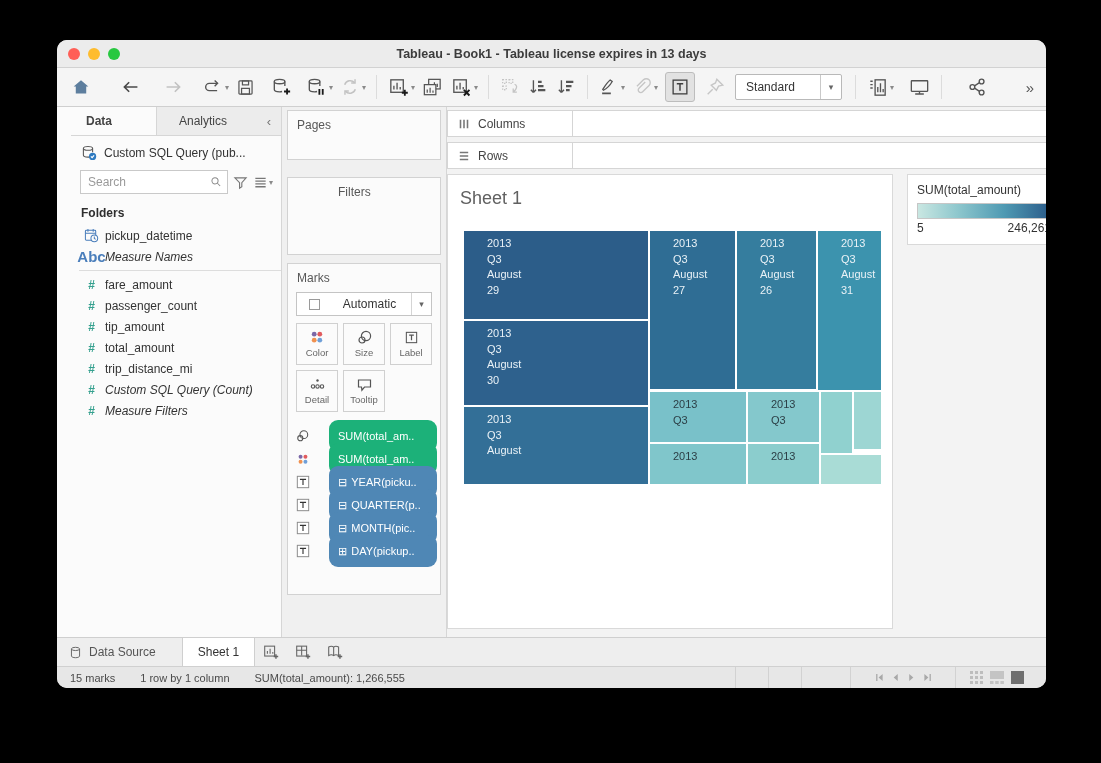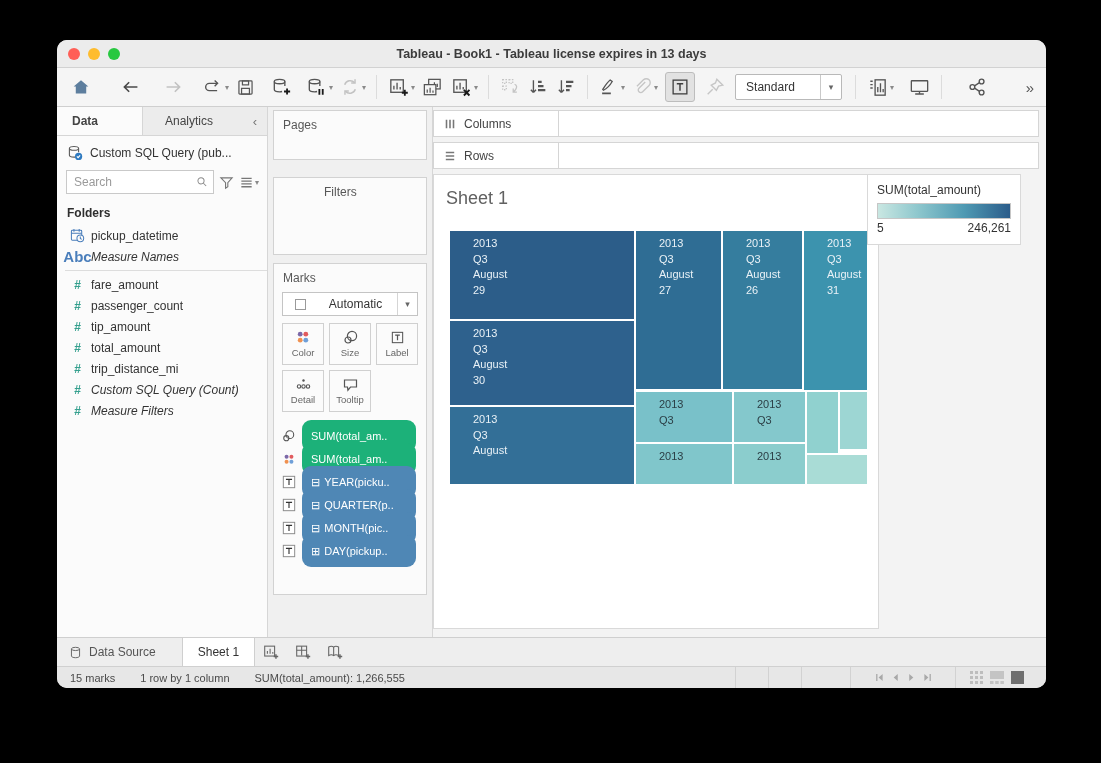--- a/index.html
+++ b/index.html
@@ -22,21 +22,21 @@
   .tpressed{background:#e2e2e2;border:1px solid #bdbdbd;border-radius:3px;}
   .stdselect{display:flex;align-items:center;height:24px;background:#fff;border:1px solid #b9b9b9;
              border-radius:2px;margin:0 6px;cursor:pointer;}
   .stdselect .lbl{font-size:12px;color:#333;padding:0 16px 0 10px;min-width:58px;}
   .stdselect .cbox{width:20px;align-self:stretch;border-left:1px solid #c9c9c9;display:flex;
                    align-items:center;justify-content:center;color:#666;font-size:9px;}
   
   .main{flex:1;display:flex;min-height:0;}
   
   .data-panel{width:210px;flex:0 0 auto;background:#fbfbfb;border-right:1px solid #d6d6d6;
-              display:flex;flex-direction:column;}
+              display:flex;flex-direction:column;padding-left:14px;}
   .dp-tabs{display:flex;height:28px;background:#ececec;border-bottom:1px solid #d6d6d6;font-size:12px;flex:0 0 auto;}
   .dp-tab{display:flex;align-items:center;padding-left:15px;color:#444;cursor:pointer;}
   .dp-tab.active{background:#fbfbfb;font-weight:bold;width:70px;border-right:1px solid #d6d6d6;}
   .dp-tab.plain{flex:1;padding-left:22px;}
   .dp-collapse{width:24px;display:flex;align-items:center;justify-content:center;color:#777;
                font-size:13px;cursor:pointer;}
   .connection{display:flex;align-items:center;gap:7px;padding:9px 10px 7px;font-size:12px;color:#333;}
   .search-row{display:flex;align-items:center;padding:2px 8px 2px 9px;gap:5px;}
   .search-box{flex:1;display:flex;align-items:center;border:1px solid #c9c9c9;background:#fff;
               height:22px;padding:0 5px;}
@@ -64,36 +64,36 @@
   .mt-lbl{flex:1;}
   .mt-caret{width:19px;align-self:stretch;border-left:1px solid #d5d5d5;display:flex;align-items:center;
             justify-content:center;font-size:9px;color:#666;}
   .marks-grid{display:grid;grid-template-columns:repeat(3,1fr);gap:5px;margin:7px 8px 0;}
   .mark-btn{border:1px solid #d0d0d0;background:#fbfbfb;height:40px;display:flex;flex-direction:column;
             align-items:center;justify-content:center;gap:2px;font-size:9.5px;color:#666;cursor:pointer;}
   .pills{margin:15px 3px 0 6px;display:flex;flex-direction:column;gap:5px;}
   .pill-row{display:flex;align-items:center;gap:5px;height:18px;}
   .pill-ic{width:17px;display:flex;align-items:center;justify-content:center;flex:0 0 auto;}
   .pill{width:114px;height:32px;border-radius:9px;color:#fff;font-size:11px;display:flex;
-        align-items:center;padding:0 4px 0 9px;gap:4px;box-sizing:border-box;cursor:grab;white-space:nowrap;}
+        align-items:center;padding:0 4px 0 9px;gap:4px;box-sizing:border-box;cursor:grab;white-space:nowrap;margin-left:13px;}
   .pill .pfx{font-size:11px;line-height:1;}
   
   .canvas{flex:1;background:#f3f3f3;position:relative;min-width:0;}
   .shelf{position:absolute;left:0;height:27px;background:#fff;border:1px solid #d5d5d5;
          display:flex;align-items:center;box-sizing:border-box;}
   .shelf-label{width:125px;align-self:stretch;display:flex;align-items:center;gap:7px;padding-left:9px;
                border-right:1px solid #d5d5d5;font-size:12px;color:#444;box-sizing:border-box;}
   .sheet-card{position:absolute;left:0px;top:67px;width:446px;height:455px;background:#fff;
               border:1px solid #d9d9d9;box-sizing:border-box;}
   .sheet-title{position:absolute;left:12px;top:13px;font-size:18px;color:#616161;}
   .treemap{position:absolute;left:16px;top:56px;width:417px;height:253px;background:#fff;}
   .tm-cell{position:absolute;overflow:hidden;padding:5px 0 0 23px;box-sizing:border-box;font-size:11px;
            line-height:15.5px;color:#e9f1f6;cursor:pointer;}
   .tm-cell.darktext{color:#2b3e45;}
-  .legend-card{position:absolute;left:434px;top:67px;width:154px;height:71px;background:#fff;
+  .legend-card{position:absolute;left:460px;top:67px;width:154px;height:71px;background:#fff;
                border:1px solid #d9d9d9;box-sizing:border-box;}
   .legend-title{padding:8px 9px 0;font-size:12px;color:#333;}
   .legend-bar{margin:6px 9px 0;height:14px;border:1px solid #c6c6c6;
               background:linear-gradient(90deg,#c9e7e2 0%,#8ec7cd 30%,#4f9ab3 65%,#2b5c8a 100%);cursor:pointer;}
   .legend-range{display:flex;justify-content:space-between;padding:2px 9px 0;font-size:12px;color:#333;}
   
   .tabbar{height:28px;background:#eeeeee;border-top:1px solid #cfcfcf;display:flex;align-items:stretch;flex:0 0 auto;}
   .tab-ds{display:flex;align-items:center;gap:7px;padding:0 26px 0 12px;font-size:12px;color:#555;cursor:pointer;}
   .tab-sheet{background:#fff;border-left:1px solid #cfcfcf;border-right:1px solid #cfcfcf;
              padding:0 15px;display:flex;align-items:center;font-size:12px;color:#333;cursor:pointer;}

